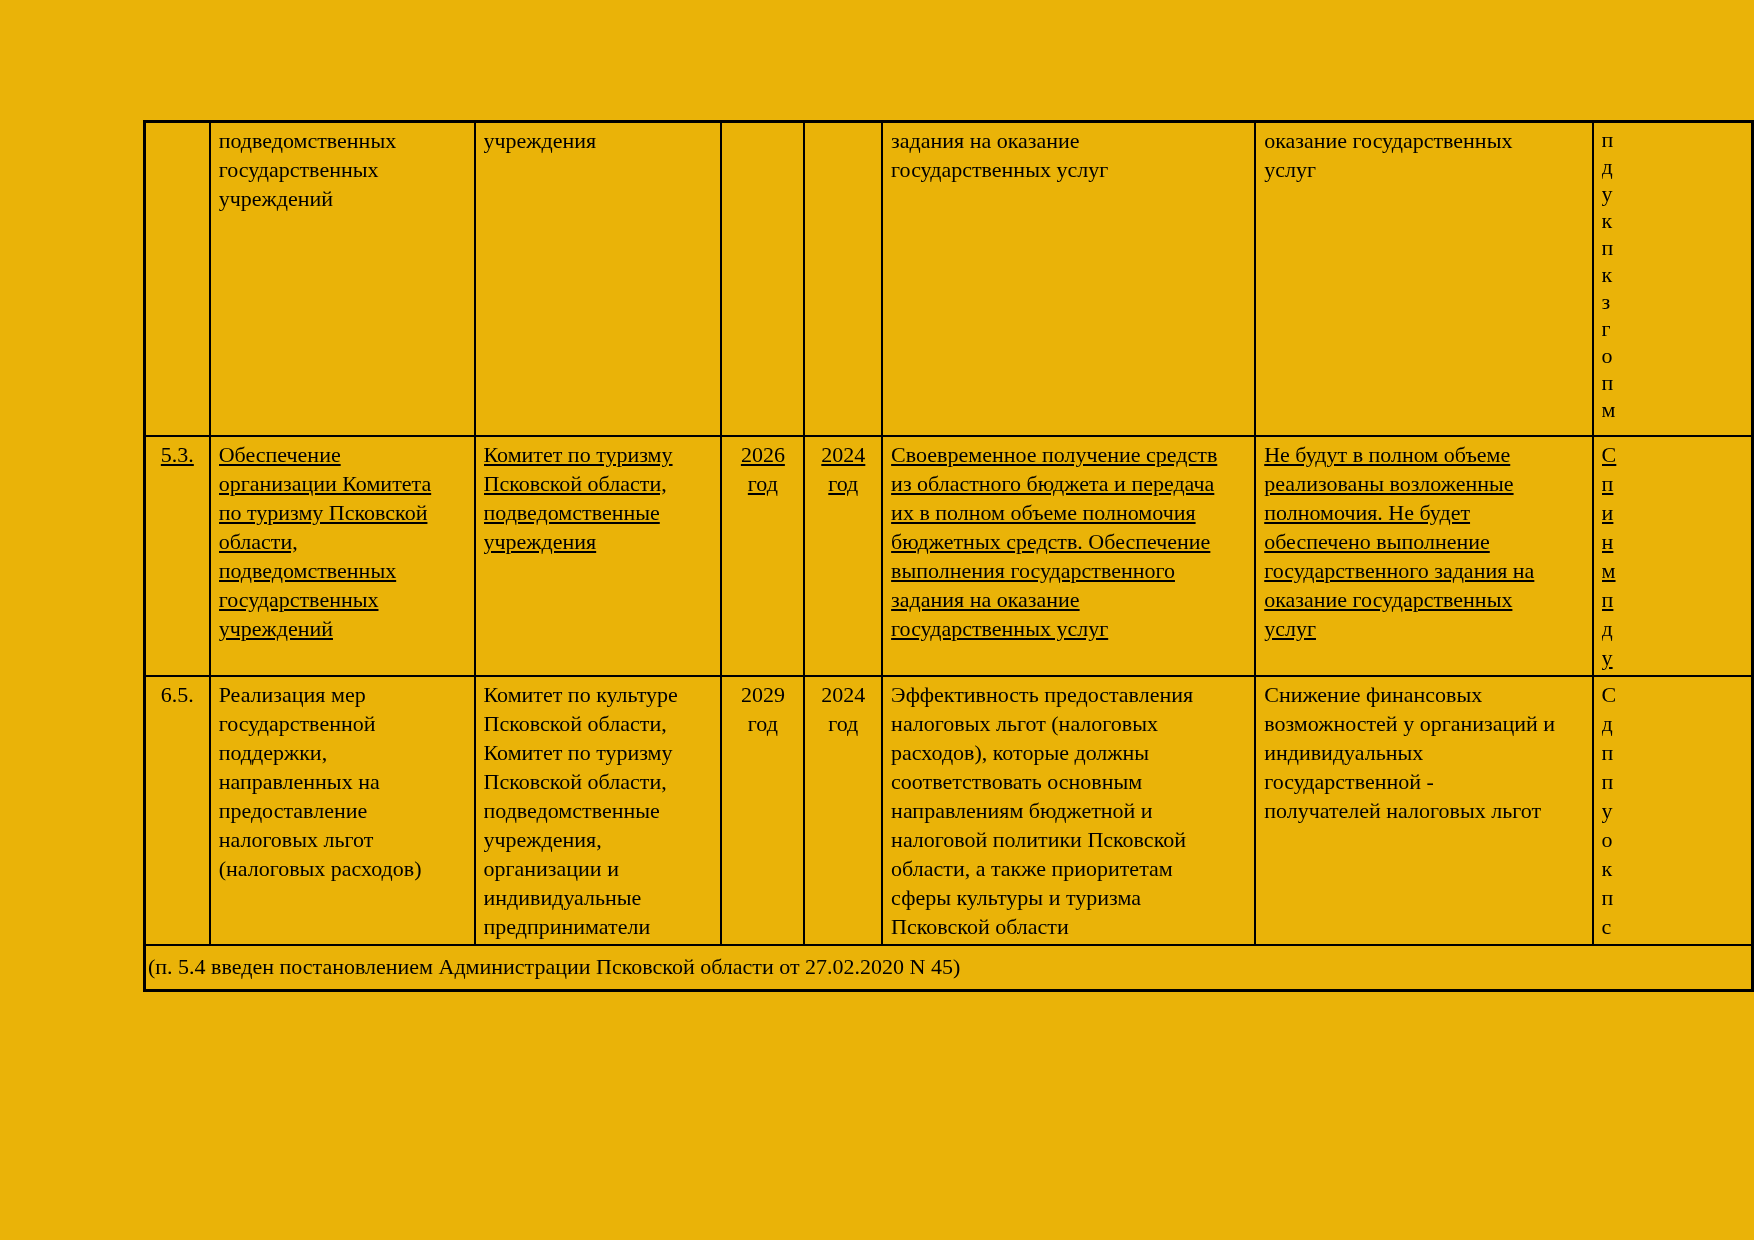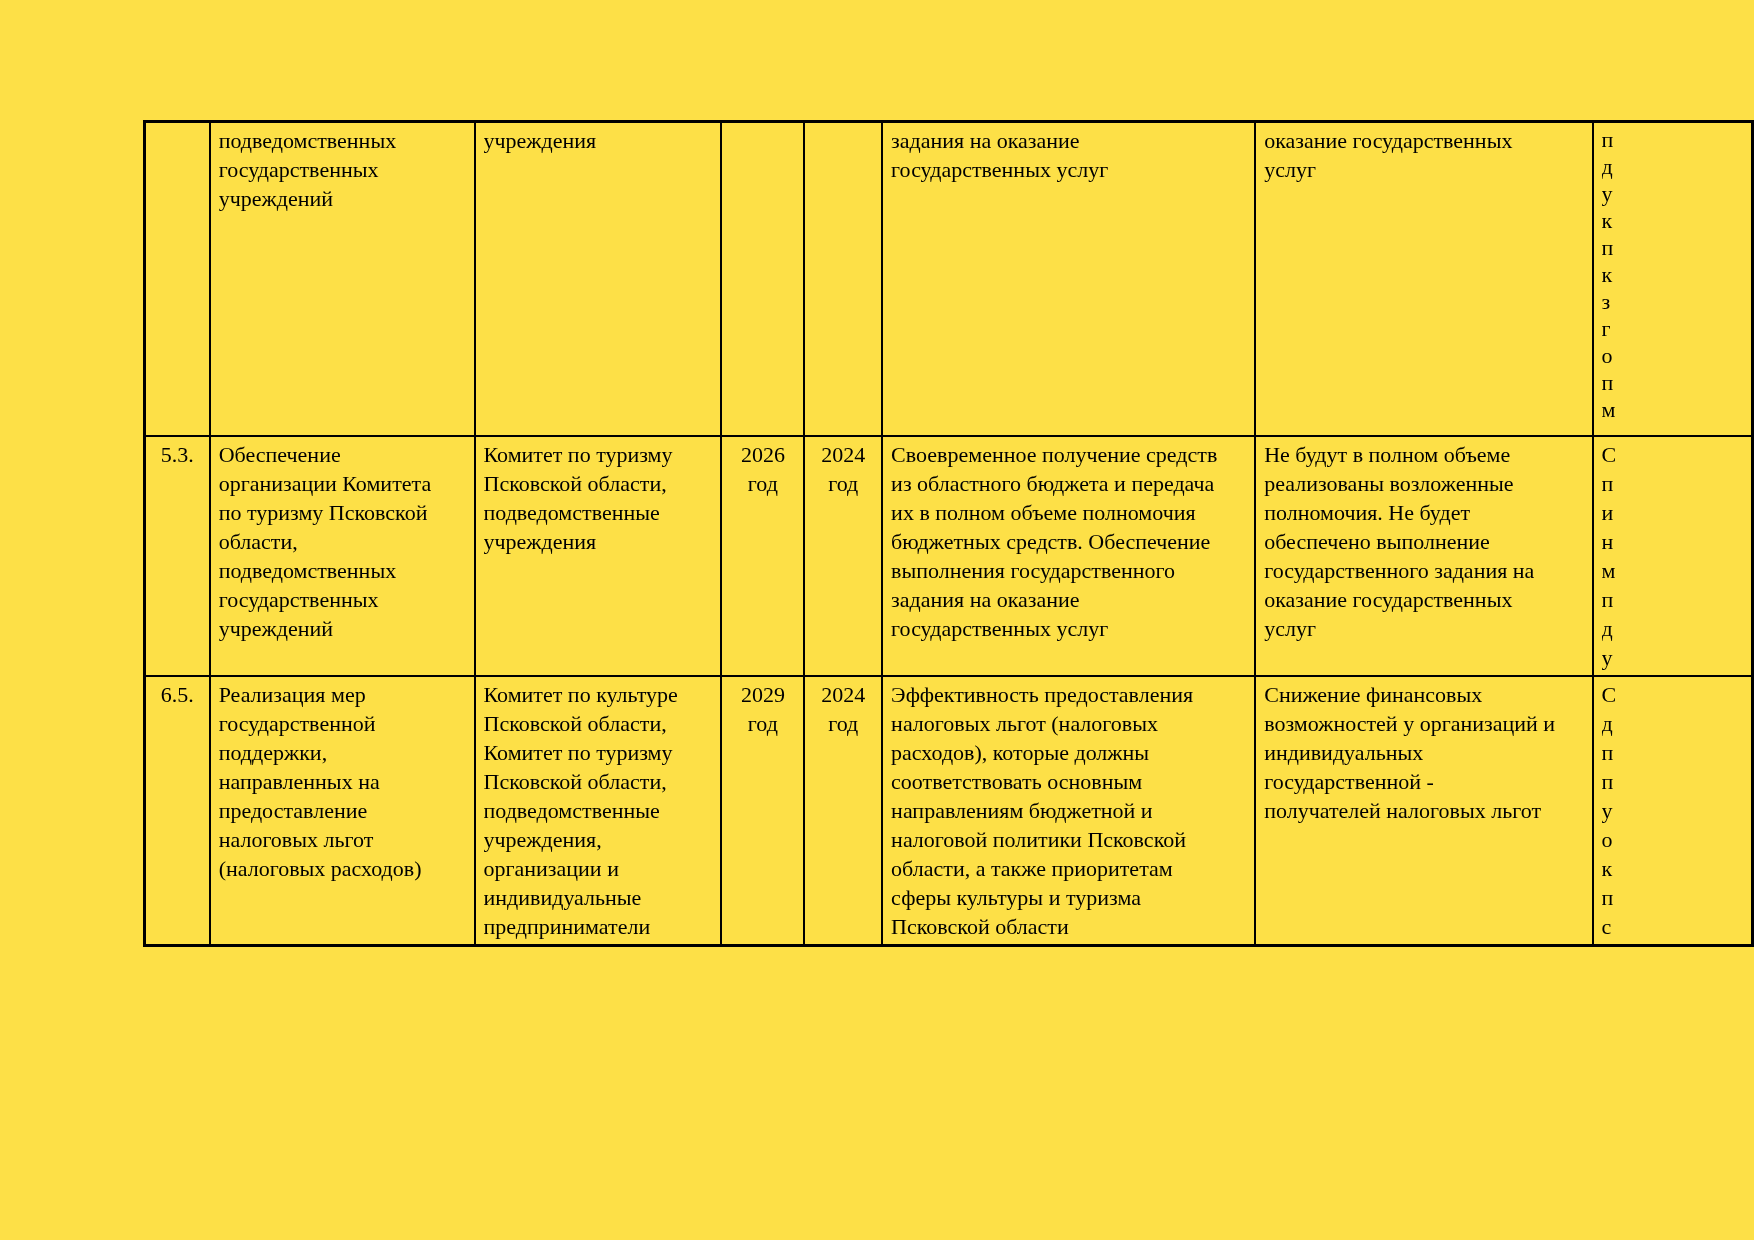--- a/index.html
+++ b/index.html
@@ -5,21 +5,21 @@
   html, body {
     margin: 0;
     padding: 0;
     background: #ffffff;
   }
   .page {
     position: relative;
     width: 1754px;
     height: 1240px;
     overflow: hidden;
-    background: #fde047;
+    background: #eab308;
     color: #000000;
     font-family: "Liberation Serif", "DejaVu Serif", serif;
   }
   table.doc-table {
     position: absolute;
     left: 143px;
     top: 120px;
     border-collapse: collapse;
     table-layout: fixed;
     border: 3px solid #000000;
@@ -32,21 +32,21 @@
     line-height: 29px;
   }
   .cellbox {
     white-space: pre;
     overflow: hidden;
   }
   td.num .cellbox, td.year .cellbox {
     text-align: center;
   }
   tr.r1 { height: 314px; }
-  tr.r2 { height: 224px; }
+  tr.r2 { height: 224px; text-decoration: underline; }
   tr.r3 { height: 268px; }
   tr.r1 td.clipped .cellbox { line-height: 27px; }
   tr.footer-row { height: 46px; }
   tr.footer-row td {
     vertical-align: middle;
     padding: 4px 2px 6px 2px;
   }
 </style>
 </head>
 <body>
@@ -219,15 +219,20 @@
 п
 п
 у
 о
 к
 п
 с</div>
           </td>
     </tr>
 
+    <tr class="footer-row">
+      <td colspan="8">
+            <div class="cellbox">(п. 5.4 введен постановлением Администрации Псковской области от 27.02.2020 N 45)</div>
+          </td>
+    </tr>
   </tbody>
     </table>
 </div>
 
 </body></html>

